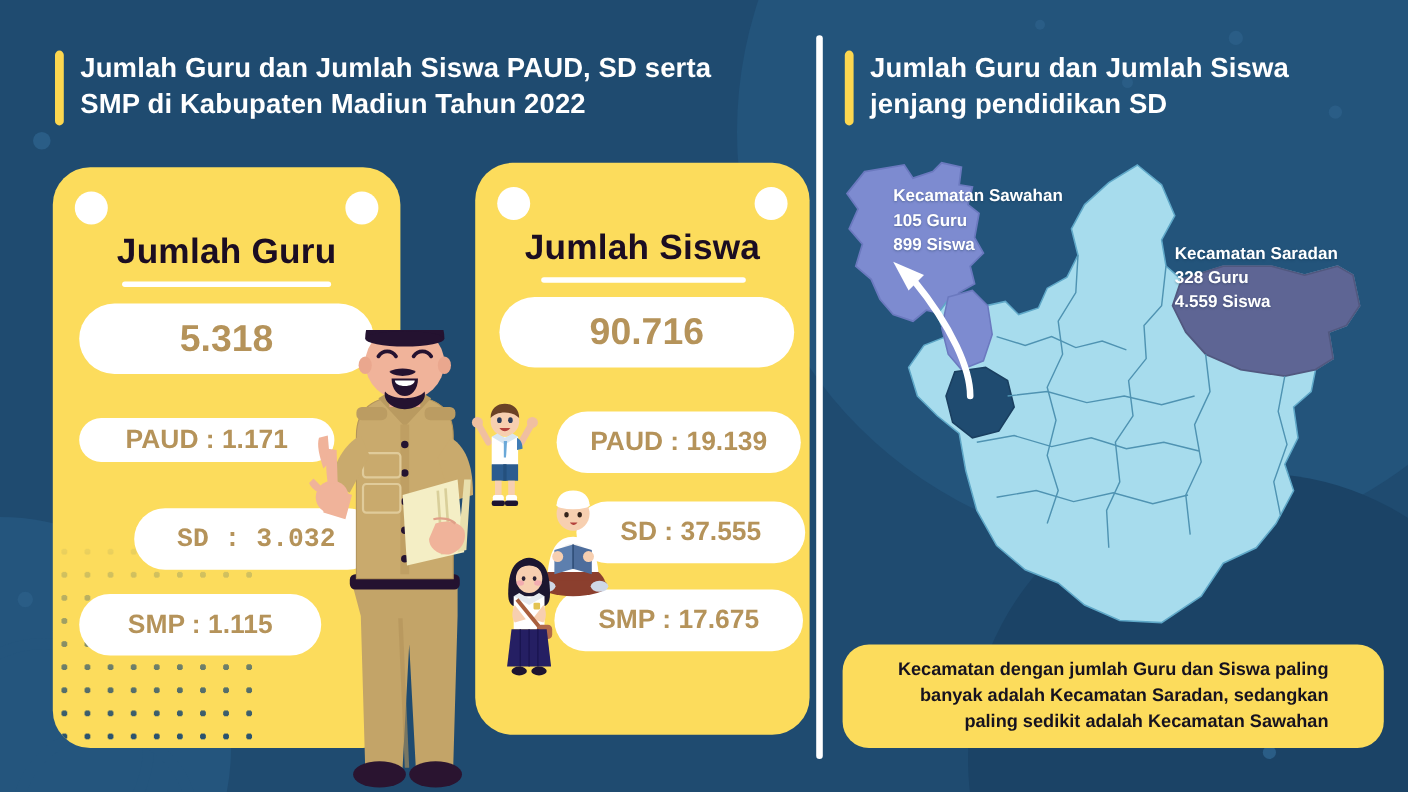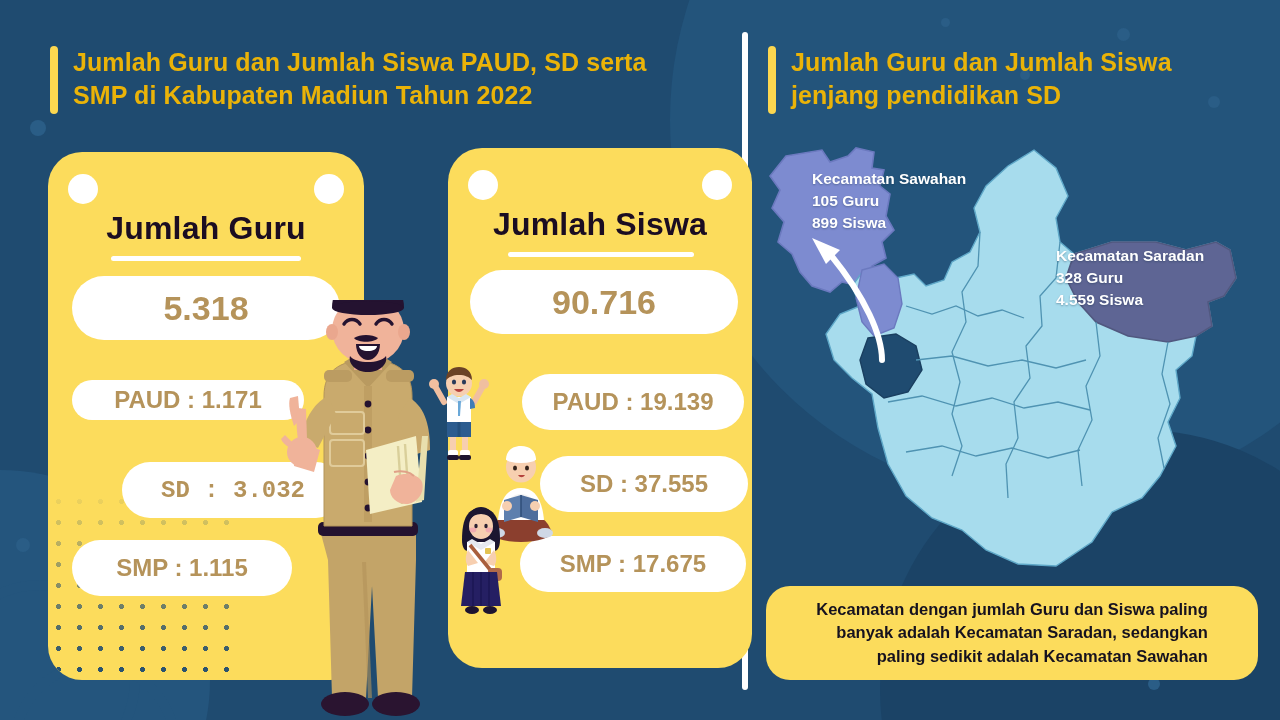--- a/index.html
+++ b/index.html
@@ -20,40 +20,40 @@
   .bg-arc.a1{width:760px;height:760px;right:-150px;top:-260px;}
   .bg-arc.a2{width:520px;height:520px;right:-120px;bottom:-230px;background:#1b4366;}
   .bg-arc.a3{width:420px;height:420px;left:-210px;bottom:-170px;background:#24557d;}
   .bg-dot{position:absolute;border-radius:50%;background:#2a5d86;}
   .bg-ring{position:absolute;border-radius:50%;border:10px solid #24557d;}
 
   
   .title-block{position:absolute;display:flex;align-items:flex-start;gap:15px;}
   .title-bar{width:8px;border-radius:4px;background:#fcd750;flex:0 0 8px;}
   .title-text{
-    color:#eab308;font-size:25px;font-weight:bold;line-height:1.32;
+    color:#ffffff;font-size:25px;font-weight:bold;line-height:1.32;
     letter-spacing:.1px;white-space:pre-line;
   }
   #title-left{left:50px;top:46px;width:660px;}
   #title-left .title-bar{height:68px;}
   #title-right{left:768px;top:46px;width:470px;}
   #title-right .title-bar{height:68px;}
 
   
   .divider{
     position:absolute;left:742px;top:32px;width:6px;height:658px;
     background:#ffffff;border-radius:3px;
   }
 
   
   .card{
     position:absolute;background:#fcdc5c;border-radius:34px;overflow:hidden;
   }
   #card-guru{left:48px;top:152px;width:316px;height:528px;}
-  #card-siswa{left:448px;top:148px;width:304px;height:520px;}
+  #card-siswa{left:432px;top:148px;width:304px;height:520px;}
   .card-hole{
     position:absolute;width:30px;height:30px;border-radius:50%;background:#ffffff;top:22px;
   }
   .card-hole.left{left:20px;}
   .card-hole.right{right:20px;}
   .card-title{
     position:absolute;left:0;right:0;top:58px;text-align:center;
     color:#1b0d22;font-size:32px;font-weight:bold;letter-spacing:.2px;
   }
   .card-rule{
@@ -98,21 +98,21 @@
   #student-sd-illustration{left:484px;top:440px;width:74px;height:104px;z-index:5;}
   #student-smp-illustration{left:450px;top:498px;width:62px;height:122px;z-index:5;}
 
   
   #map-wrap{position:absolute;left:756px;top:146px;width:512px;height:430px;}
   .map-label{
     position:absolute;color:#ffffff;font-size:15.5px;font-weight:bold;
     line-height:1.42;white-space:pre-line;text-shadow:0 1px 2px rgba(11,40,62,.35);
   }
   #label-sawahan{left:56px;top:22px;}
-  #label-saradan{left:300px;top:74px;margin-top:25px;}
+  #label-saradan{left:312px;top:74px;}
 
   
   #map-note{
     position:absolute;left:766px;top:586px;width:492px;height:94px;
     background:#fcdc5c;border-radius:24px;
     display:flex;align-items:center;justify-content:center;text-align:right;
     color:#16121f;font-size:16.5px;font-weight:bold;line-height:1.42;
     white-space:pre-line;padding:0 14px;box-sizing:border-box;
   }
 </style>

